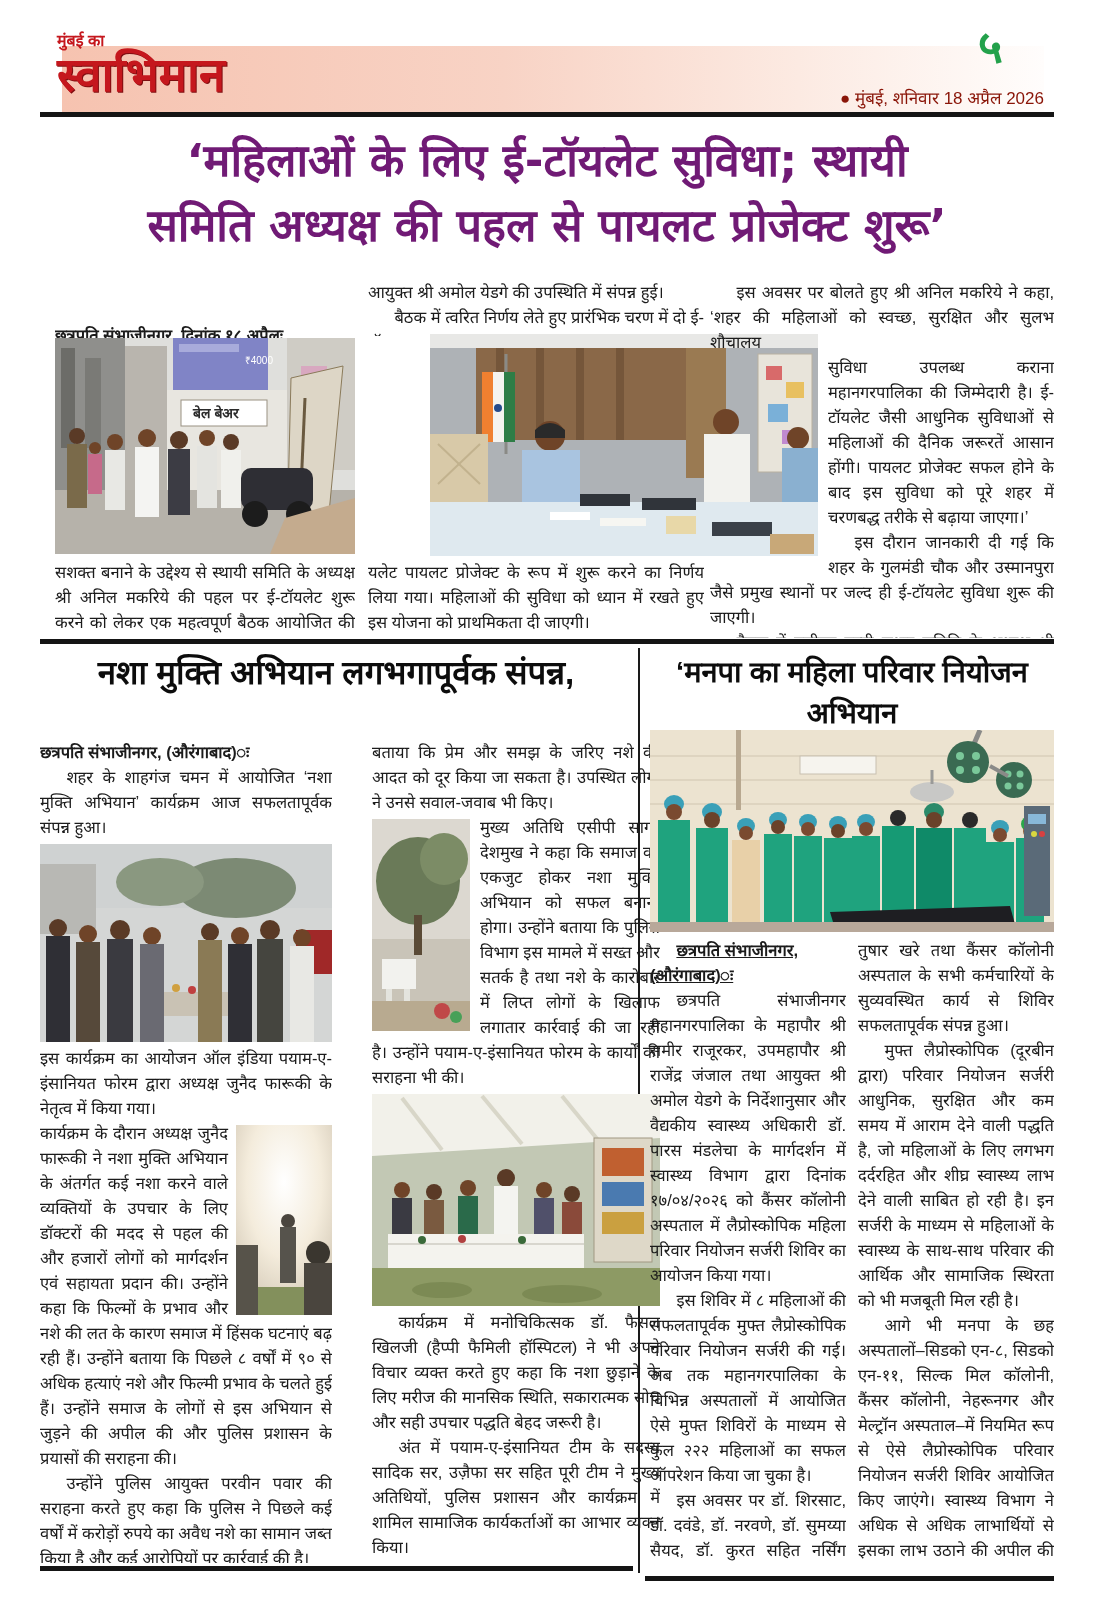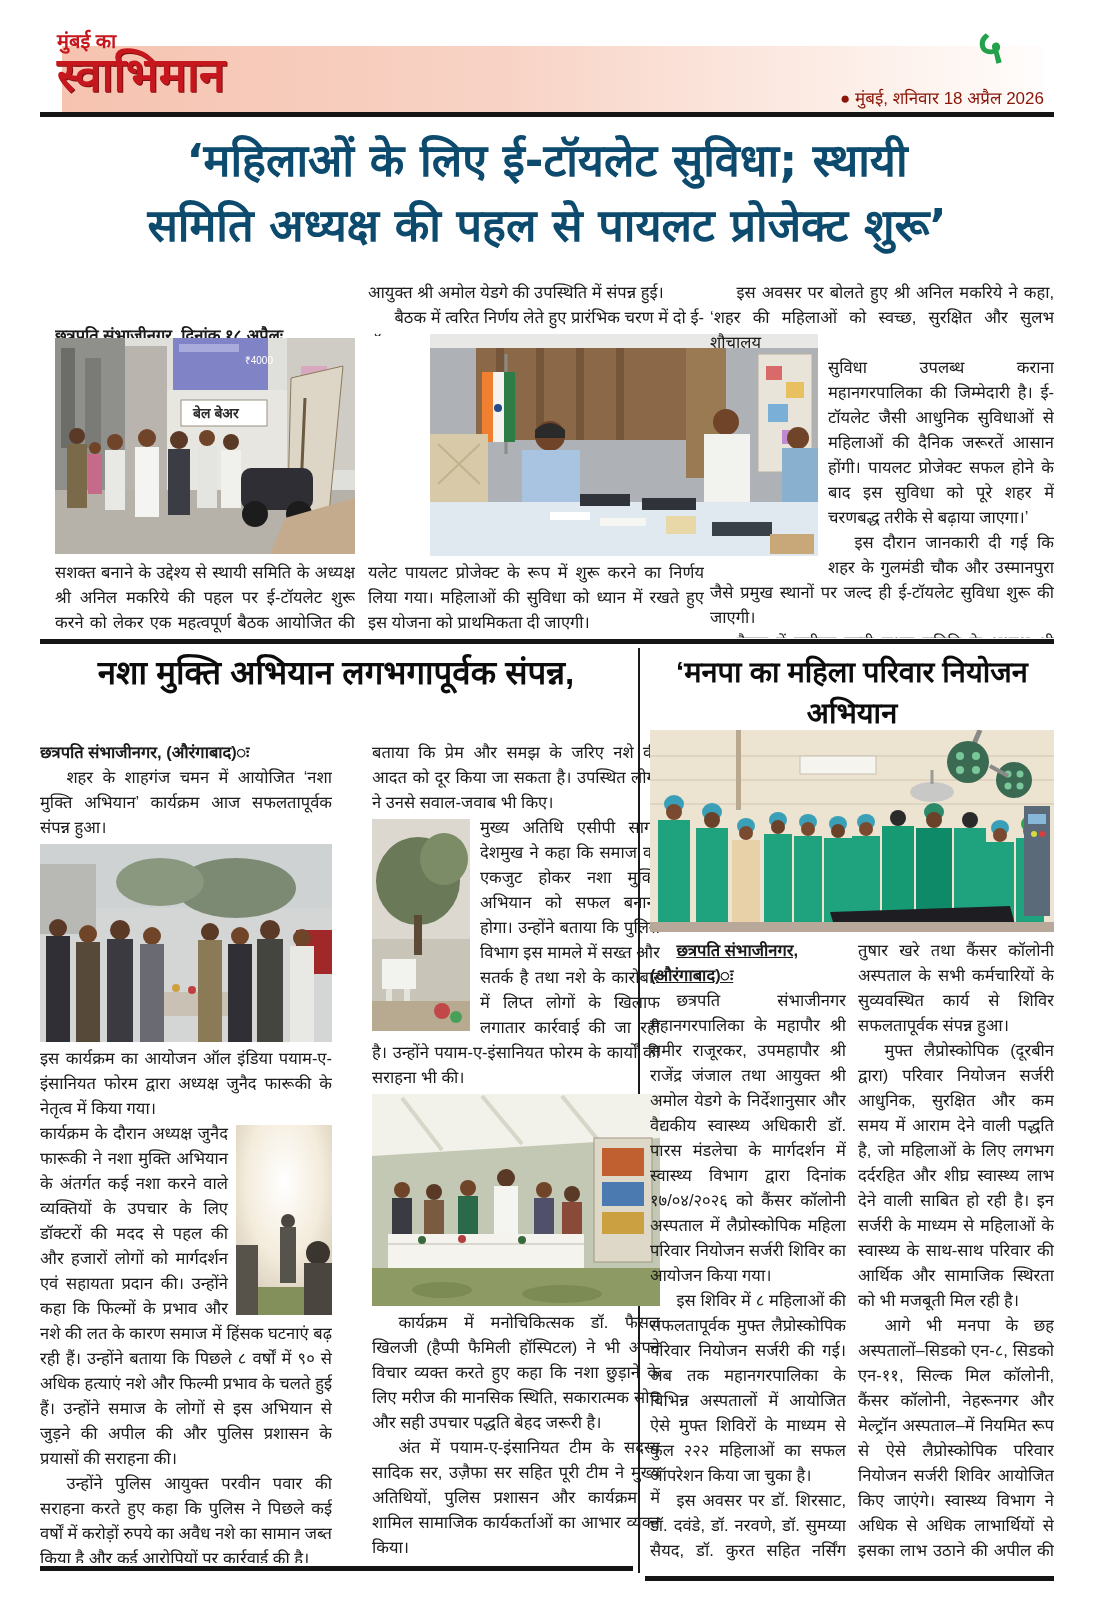--- a/index.html
+++ b/index.html
@@ -5,30 +5,30 @@
   html,body{margin:0;padding:0;}
   body{
     width:1094px;height:1600px;position:relative;background:#ffffff;
     font-family:"Liberation Sans",sans-serif;color:#1b1b1b;overflow:hidden;
   }
   .abs{position:absolute;}
   .bt{font-size:16.5px;line-height:25px;text-align:justify;}
   .ind{text-indent:1.6em;}
   .bold{font-weight:bold;}
   .col{overflow:hidden;}
-  .mast-tag{font-size:20px;font-weight:bold;color:#c5171d;line-height:18px;}
+  .mast-tag{font-size:16px;font-weight:bold;color:#c5171d;line-height:18px;}
   .mast-title{font-size:47px;font-weight:bold;color:#c5171d;line-height:50px;
     font-family:"DejaVu Serif","Liberation Serif",serif;
     text-shadow:1px 1px 0 #7e0d10;}
   .band{background:linear-gradient(90deg,#f6c3b0 0%,#f8d3c5 45%,#fcEAE2 75%,#fffdfc 100%);}
   .pgnum{font-size:46px;font-weight:bold;color:#23a14b;transform:rotate(-4deg);
     font-family:"DejaVu Sans",sans-serif;}
   .dateline-top{font-size:17px;font-weight:normal;color:#8a1508;text-align:right;}
   .rule{background:#151515;}
-  .hl-main{font-size:45px;font-weight:bold;line-height:65px;text-align:center;color:#0c4a6e;
+  .hl-main{font-size:45px;font-weight:bold;line-height:65px;text-align:center;color:#701a75;
     font-family:"DejaVu Sans","Liberation Sans",sans-serif;}
   .hl-sec{font-size:33px;font-weight:bold;line-height:45px;text-align:center;color:#0c0c0c;}
   .hl-ter{font-size:29px;font-weight:bold;line-height:41px;text-align:center;color:#0c0c0c;}
   .fl-r{float:right;margin:4px 0 4px 8px;}
   .fl-l{float:left;margin:4px 10px 4px 0;}
   .spacer-l{float:left;width:118px;height:225px;}
   .u{text-decoration:underline;}
   svg{display:block;}
 </style>
 </head>

